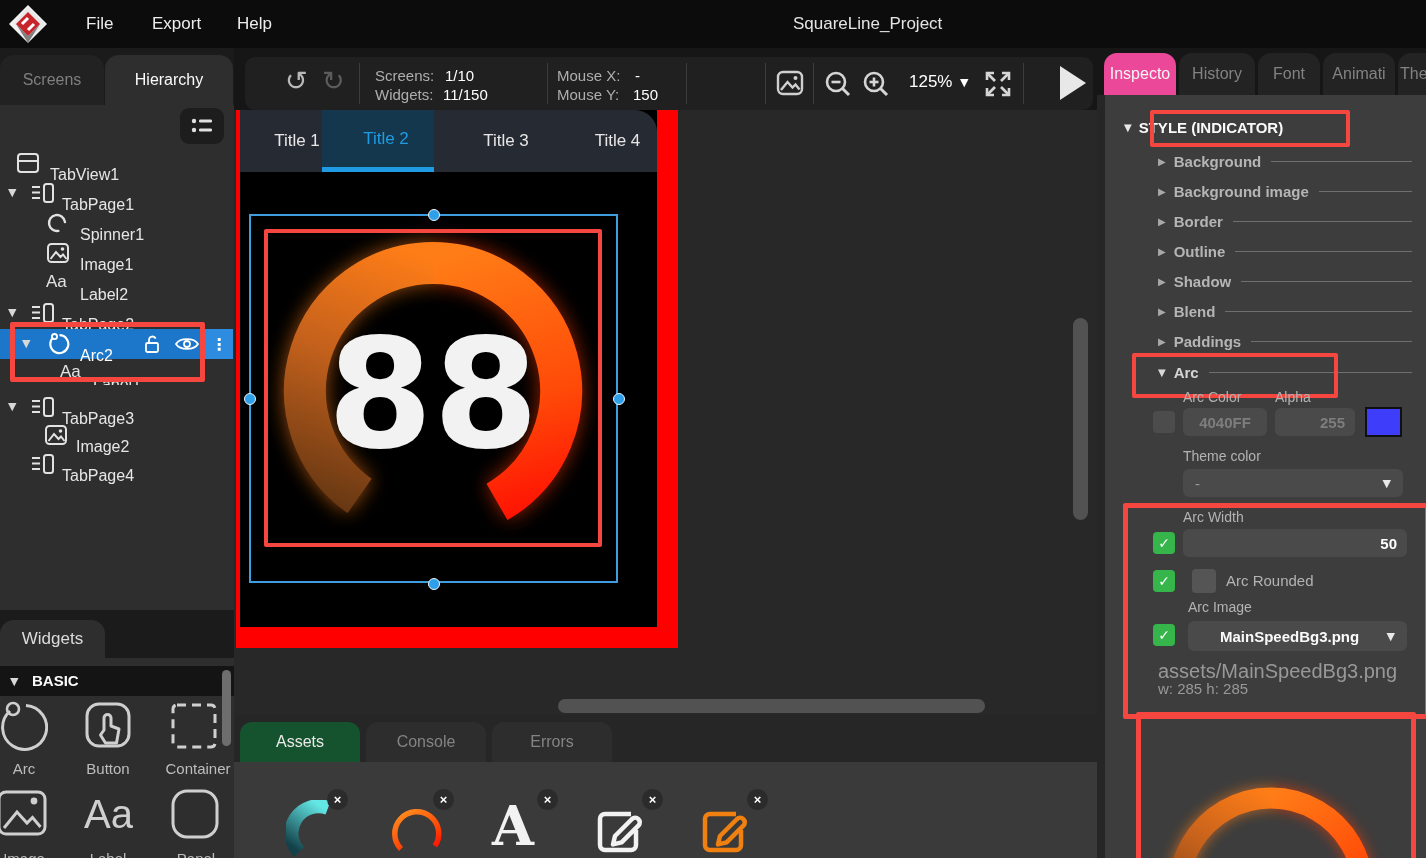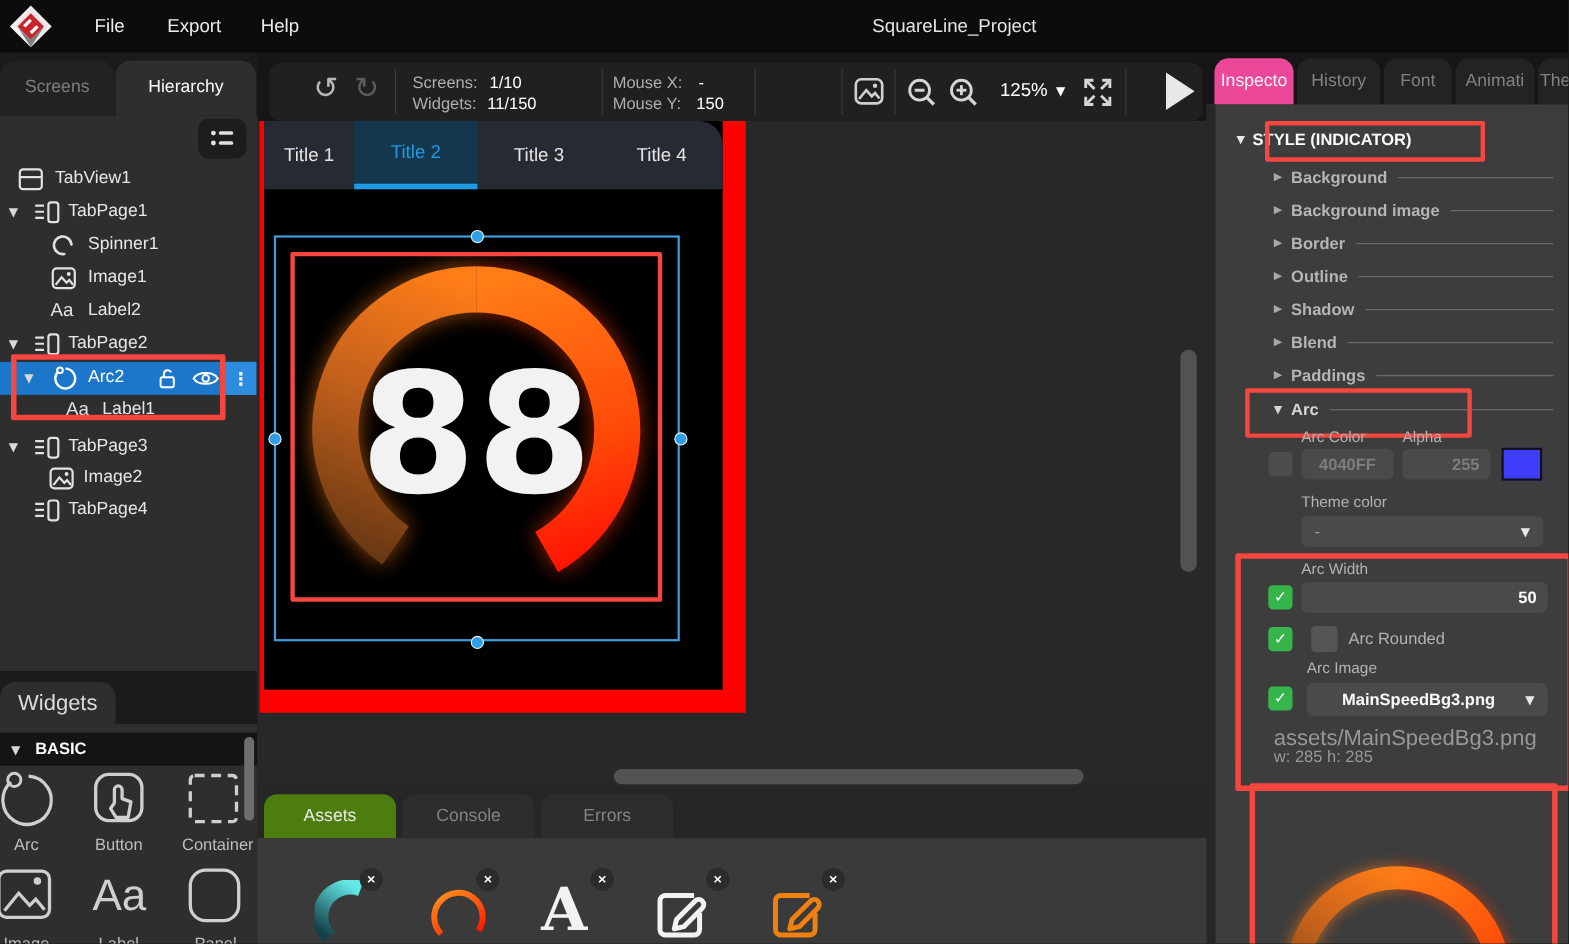--- a/index.html
+++ b/index.html
@@ -9,42 +9,42 @@
   .flexc{display:flex;align-items:center;}
   
   .topbar{left:0;top:0;width:1426px;height:48px;background:#0c0c0c;}
   .menu-item{font-size:17px;color:#ececec;cursor:default;}
   
   .lpanel{left:0;top:48px;width:234px;height:810px;background:#2e2e2e;}
   .tabbar{background:#1b1b1b;}
   .ltab-active{background:#2e2e2e;border-radius:14px 14px 0 0;color:#fafafa;}
   .ltab-idle{color:#7f7f7f;}
   .search{background:#3f3f3f;border-radius:8px;border:none;color:#cfcfcf;font-style:italic;}
-  .treelabel{font-size:16px;color:#e6e6e6;white-space:nowrap;}
+  .treelabel{font-size:16px;color:#e6e6e6;white-space:nowrap;margin-top:13px;}
   .arr{font-size:11px;color:#d8d8d8;font-family:"DejaVu Sans",sans-serif;}
   
   .toolbar{background:#202020;border-radius:10px;}
   .sep{width:1px;background:#3c3c3c;}
   .tl{font-size:15px;color:#aeaeae;}
   .tv{font-size:15px;color:#fff;}
   
   .rpanel{left:1097px;top:95px;width:329px;height:763px;background:#3d3d3d;}
   .rtabsbg{left:1097px;top:48px;width:329px;height:47px;background:#161616;}
   .rtab{border-radius:13px 13px 0 0;font-size:16px;}
   .sechead{font-size:15px;font-weight:bold;color:#b5b5b5;}
   .secline{flex:1;height:1px;background:#6f6f6f;margin-left:10px;}
   .ilabel{font-size:14px;color:#b3b3b3;}
   .ifield{background:#4a4a4a;border-radius:6px;font-size:15px;font-weight:bold;}
   .cb{width:22px;height:22px;border-radius:4px;display:flex;align-items:center;justify-content:center;}
   .cb-on{background:#35b54a;color:#fff;font-size:14px;font-family:"DejaVu Sans",sans-serif;}
   .cb-off{background:#4c4c4c;}
   .redrect{border:5px solid #f5473f;border-radius:2px;pointer-events:none;}
   .redrect4{border:4px solid #f5473f;border-radius:2px;pointer-events:none;}
   
-  .ctab{font-size:17px;color:#e6e6e6;}
+  .ctab{font-size:17px;color:#e6e6e6;padding-left:16px;}
   .handle{width:10px;height:10px;border-radius:50%;background:#2e9fe8;border:1px solid #eaf4fb;}
   .scroll{background:#525252;border-radius:8px;}
   
   .btab{border-radius:12px 12px 0 0;font-size:16px;}
   .xbtn{width:21px;height:21px;border-radius:50%;background:#2b2b2b;color:#fff;
         display:flex;align-items:center;justify-content:center;font-size:13px;font-weight:bold;}
   .wlabel{font-size:15px;color:#bdbdbd;text-align:center;}
   .glyph{font-family:"DejaVu Sans",sans-serif;}
 </style>
 </head>
@@ -189,21 +189,21 @@
         <line x1="1" y1="10.5" x2="9" y2="10.5" stroke="#e2e2e2" stroke-width="2"></line>
         <line x1="1" y1="16" x2="9" y2="16" stroke="#e2e2e2" stroke-width="2"></line>
       <rect x="13" y="2" width="9" height="18" rx="2.5" fill="none" stroke="#e2e2e2" stroke-width="2"></rect>
     </svg>
     <span class="abs treelabel" style="left:62px;top:5px;">TabPage4</span>
   </div>
 
   <div class="abs redrect" style="left:10px;top:322px;width:185px;height:50px;"></div>
 
   <div class="abs" style="left:0;top:610px;width:234px;height:48px;background:#1b1b1b;">
-    <div class="abs flexc" style="left:0;top:10px;width:105px;height:38px;background:#2e2e2e;border-radius:14px 14px 0 0;justify-content:center;font-size:20px;color:#dcdcdc;">
+    <div class="abs flexc" style="left:0;top:10px;width:105px;height:38px;background:#2e2e2e;border-radius:14px 14px 0 0;justify-content:center;font-size:17px;color:#dcdcdc;">
       <span>Widgets</span>
     </div>
   </div>
   <div class="abs flexc" style="left:0;top:666px;width:234px;height:30px;background:#141414;">
     <span class="abs arr" style="left:10px;top:9px;">▼</span>
     <span class="abs" style="left:32px;top:6px;font-size:15px;font-weight:bold;color:#fafafa;">BASIC</span>
   </div>
   <div class="abs scroll" style="left:222px;top:670px;width:9px;height:76px;background:#6e6e6e;"></div>
 
   <div class="abs" style="left:0;top:698px;width:75px;height:82px;">
@@ -351,21 +351,21 @@
       <div class="abs handle" style="left:192px;top:468px;"></div>
 
       <div class="abs redrect" style="left:28px;top:119px;width:330px;height:310px;border-width:4px;"></div>
     </div>
 
     <div class="abs scroll" style="left:839px;top:208px;width:15px;height:202px;"></div>
     <div class="abs scroll" style="left:324px;top:589px;width:427px;height:14px;"></div>
   </div>
 
   <div class="abs" style="left:234px;top:715px;width:863px;height:143px;background:#262626;">
-    <div class="abs btab flexc" style="left:6px;top:7px;width:120px;height:40px;background:#4d7c0f;justify-content:center;color:#eaeaea;">
+    <div class="abs btab flexc" style="left:6px;top:7px;width:120px;height:40px;background:#14532d;justify-content:center;color:#eaeaea;">
         <span>Assets</span>
       </div>
     <div class="abs btab flexc" style="left:132px;top:7px;width:120px;height:40px;background:#2d2d2d;justify-content:center;color:#848484;">
         <span>Console</span>
       </div>
     <div class="abs btab flexc" style="left:258px;top:7px;width:120px;height:40px;background:#2d2d2d;justify-content:center;color:#848484;">
         <span>Errors</span>
       </div>
     <div class="abs" style="left:0;top:47px;width:863px;height:96px;background:#3a3a3a;">
 

